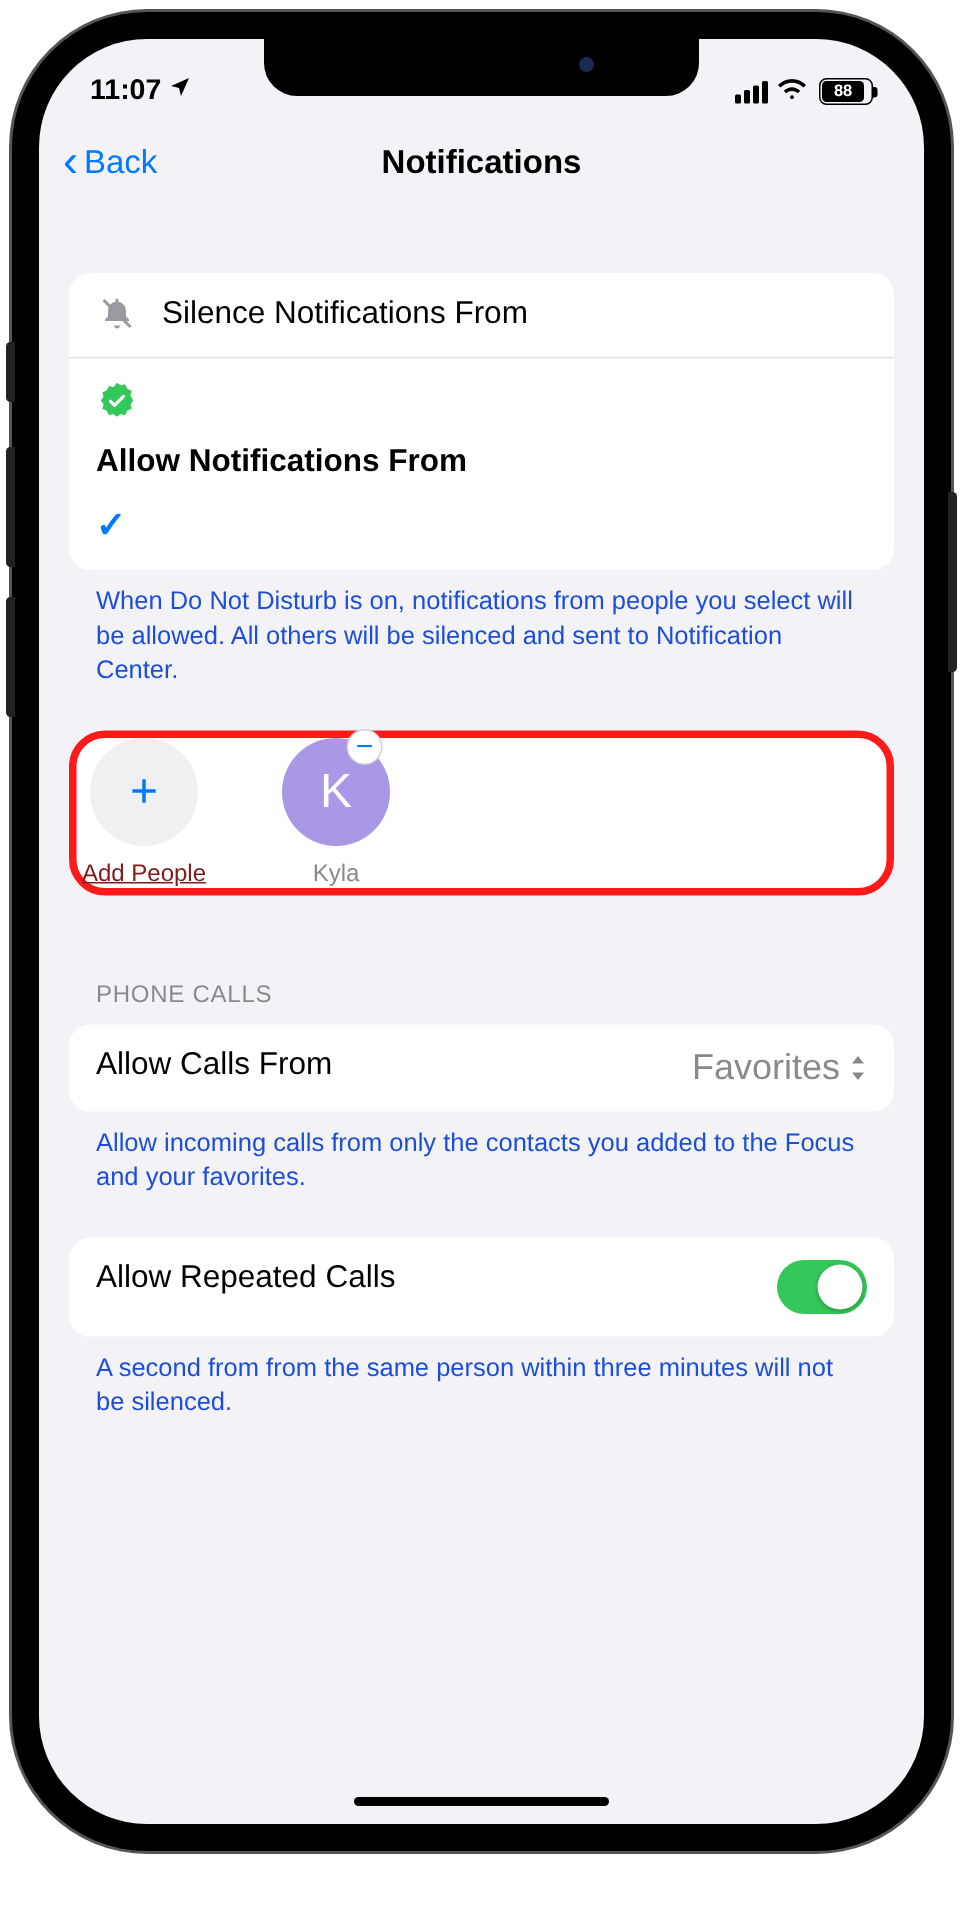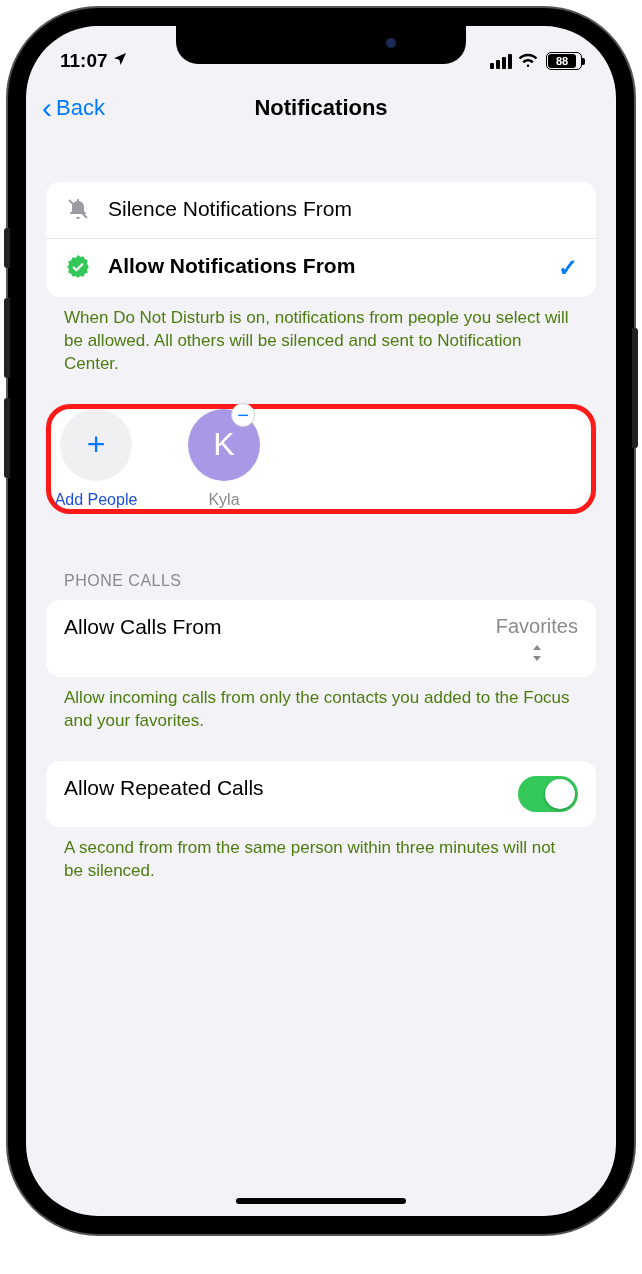--- a/index.html
+++ b/index.html
@@ -109,28 +109,28 @@
     background: #fff;
     border-radius: 14px;
     overflow: hidden;
   }
   .row {
     display: flex; align-items: flex-start;
     padding: 15px 18px;
     min-height: 56px;
     gap: 16px;
   }
-  .row + .row { border-top: 1px solid #e5e5ea; }
+  .row + .row { border-top: 1px solid #e5e5ea; flex-direction: column; }
   .row-icon { width: 28px; display: flex; justify-content: center; }
   .row-label { flex: 1; font-size: 21px; }
   .row-bold { font-weight: 700; }
   .check { color: #007aff; font-size: 24px; font-weight: 600; }
 
   .footer-text {
-    color: #4d7c0f;
+    color: #1d4ed8;
     font-size: 17px;
     line-height: 1.35;
     padding: 10px 18px 0;
   }
 
   .people-card {
     background: #fff;
     border-radius: 14px;
     margin-top: 28px;
     padding: 20px 24px 16px;
@@ -148,42 +148,42 @@
     position: relative;
   }
   .person .circle {
     width: 72px; height: 72px; border-radius: 50%;
     display: flex; align-items: center; justify-content: center;
     font-size: 32px;
   }
   .add-circle { background: #f0f0f3; color: #007aff; font-weight: 400; font-size: 40px; }
   .avatar-circle { background: #a898e6; color: #fff; font-size: 36px; }
   .person-label { margin-top: 10px; font-size: 16px; }
-  .add-label { color: #1d4ed8; }
+  .add-label { color: #7f1d1d; text-decoration: underline; }
   .name-label { color: #8a8a8e; }
   .remove-badge {
     position: absolute;
     top: -6px; left: 52px;
     width: 24px; height: 24px;
     background: #fff;
     border: 1px solid #d0d0d5;
     border-radius: 50%;
     display: flex; align-items: center; justify-content: center;
     color: #007aff; font-size: 20px; line-height: 1;
   }
 
   .section-header {
     color: #8a8a8e;
     font-size: 16px;
     letter-spacing: 0.5px;
     padding: 38px 18px 10px;
     margin-top: 20px;
   }
 
-  .row-value { color: #8a8a8e; font-size: 20px; display:flex; align-items:center; gap:6px;flex-direction:column; }
+  .row-value { color: #8a8a8e; font-size: 24px; display:flex; align-items:center; gap:6px; }
   .sort-icon { color:#8a8a8e; font-size:14px; display:inline-flex; flex-direction:column; line-height:0.5; }
 
   .toggle {
     width: 60px; height: 36px;
     background: #34c759;
     border-radius: 18px;
     position: relative;
   }
   .toggle .knob {
     position: absolute; right: 3px; top: 3px;

